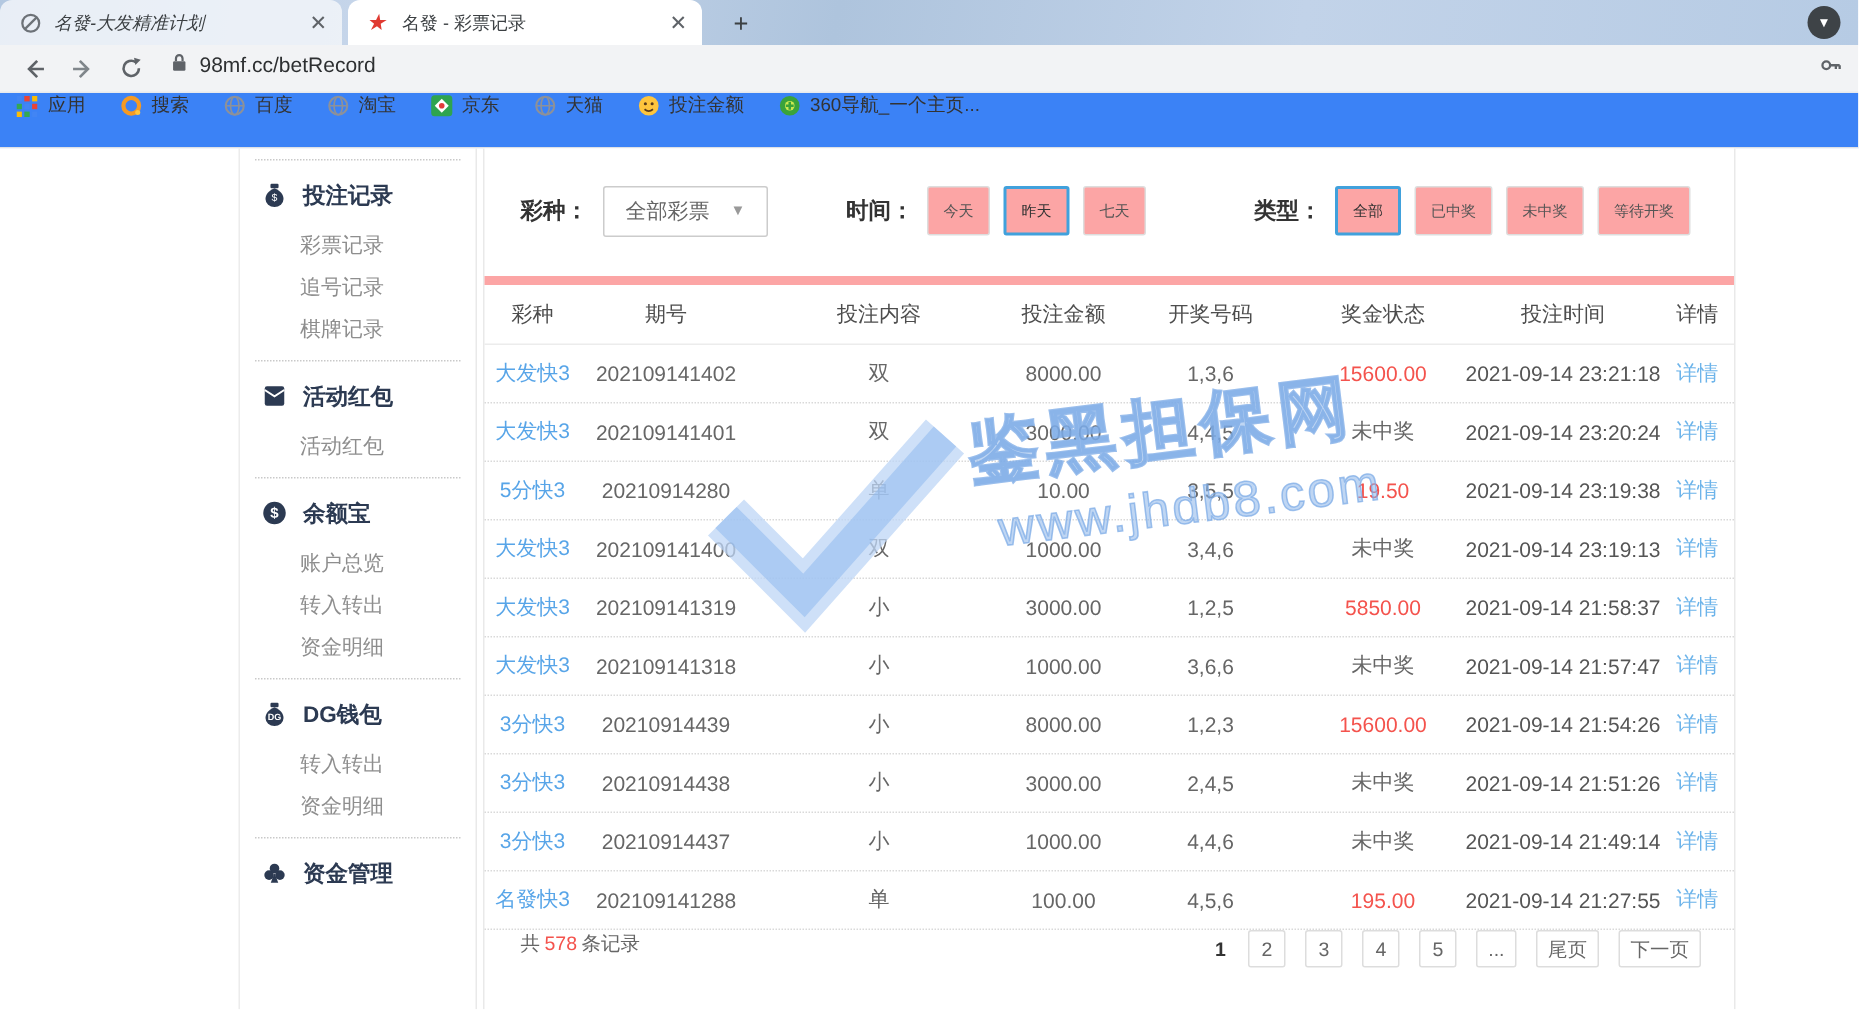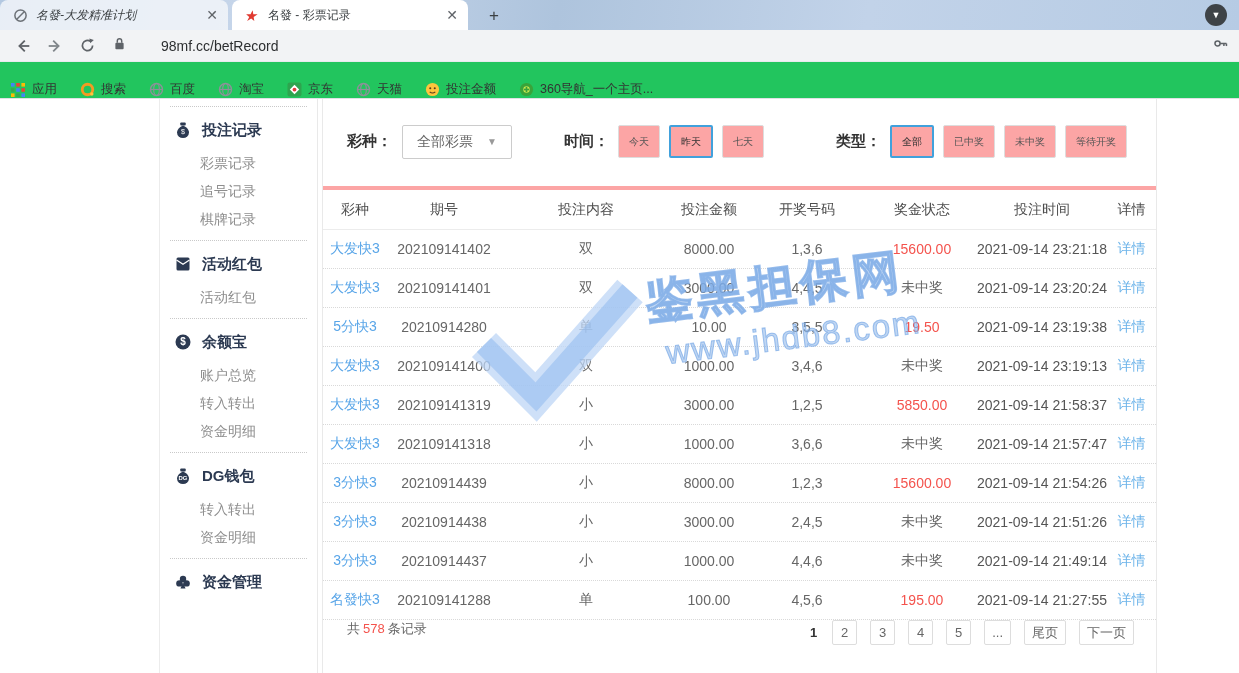--- a/index.html
+++ b/index.html
@@ -19,45 +19,45 @@
   .favicon { width:16px; height:16px; display:inline-flex; align-items:center; justify-content:center; flex:none; }
   .star-glyph { color:#e03a31; font-size:15px; transform:skewX(-10deg); line-height:1; }
   .newtab { position:absolute; left:482px; top:4px; width:24px; height:24px; border-radius:50%;
     display:flex; align-items:center; justify-content:center; color:#3c4043; font-size:17px; }
   .profile-btn { position:absolute; right:12px; top:4px; width:22px; height:22px; border-radius:50%;
     background:#3e4347; color:#fff; display:flex; align-items:center; justify-content:center; font-size:9px; }
 
   .toolbar { position:absolute; left:0; top:30px; width:100%; height:32px; background:#f2f3f5;
     border-bottom:1px solid #e8eaed; display:flex; align-items:center; padding:0 10px; }
   .nav-ic { width:26px; height:26px; display:flex; align-items:center; justify-content:center; margin-right:6px; }
-  .urlbox { display:flex; align-items:center; margin-left:8px; flex:1;gap:28px; }
+  .urlbox { display:flex; align-items:flex-start; margin-left:8px; flex:1; }
   .url-text { font-size:14px; color:#2d2f31; margin-left:8px; }
   .key-ic { margin-left:auto; }
 
-  .bookmarks { position:absolute; left:0; top:62px; width:100%; height:37px; background:#22c55e;
-    border-bottom:1px solid #dfe1e5; display:flex; align-items:flex-end; padding:0 10px; }
+  .bookmarks { position:absolute; left:0; top:62px; width:100%; height:37px; background:#3b82f6;
+    border-bottom:1px solid #dfe1e5; display:flex; align-items:flex-start; padding:0 10px; }
   .bm { display:flex; align-items:center; margin-right:22px; font-size:12.5px; color:#333; }
   .bm .bm-ic { width:16px; height:16px; margin-right:6px; display:inline-flex; align-items:center; justify-content:center; }
 
   
   .page { position:absolute; left:0; top:99px; width:1239px; height:574px; background:#fff; }
   .left-blank { position:absolute; left:0; top:0; width:160px; height:574px; border-right:1px solid #ececec; background:#fff; }
   .sidebar { position:absolute; left:160px; top:0; width:158px; height:574px; border-right:1px solid #e9e9e9; background:#fff; padding-top:0; }
   .nav-item { height:28px; line-height:28px; padding-left:40px; font-size:14px; color:#8e8e8e; cursor:pointer; }
   .nav-header { display:flex; align-items:center; height:32px; padding-left:14px; margin:3px 0;text-align:center; }
   .nav-header .hdr-label { font-size:15px; font-weight:bold; color:#2c3a52; margin-left:10px; }
   .nav-divider { border-top:1px dotted #c9c9c9; margin:7px 10px; }
   .sb-ic { width:18px; height:18px; flex:none; }
 
   .main { position:absolute; left:318px; top:0; width:921px; height:574px; background:#fff; }
   .card { position:absolute; left:4px; top:0; width:835px; height:574px;
     border-left:1px solid #e9e9e9; border-right:1px solid #e9e9e9; background:#fff; }
 
   
-  .filter-bar { height:91px; border-bottom:4px solid #fca5a5; display:flex; align-items:center; padding:10px 0 12px 24px; }
+  .filter-bar { height:91px; border-bottom:6px solid #fca5a5; display:flex; align-items:center; padding:10px 0 12px 24px; }
   .f-label { font-size:15px; font-weight:bold; color:#333; }
   .select { width:110px; height:34px; border:1px solid #ccc; border-radius:2px; margin-left:10px;
     display:flex; align-items:center; justify-content:center; font-size:14px; color:#666; cursor:pointer;text-align:center; }
   .select .caret { color:#999; font-size:10px; margin-left:14px; }
   .fgroup { display:flex; align-items:center; }
   .fbtn { height:33px; min-width:42px; padding:0 10px; border:1px solid #ddd; border-radius:2px; background:#fca5a5;
     margin-left:9px; font-size:10px; color:#555; display:flex; align-items:center; justify-content:center; cursor:pointer; }
   .fbtn.selected { border:2px solid #41a1dc; color:#333; }
   .gap-time { margin-left:52px; }
   .gap-type { margin-left:72px; }

